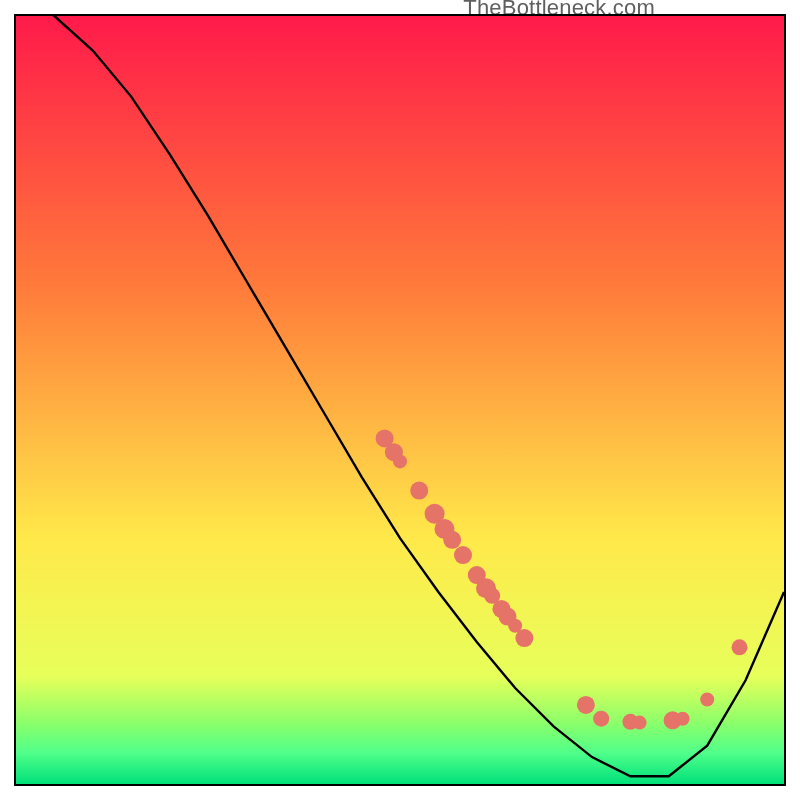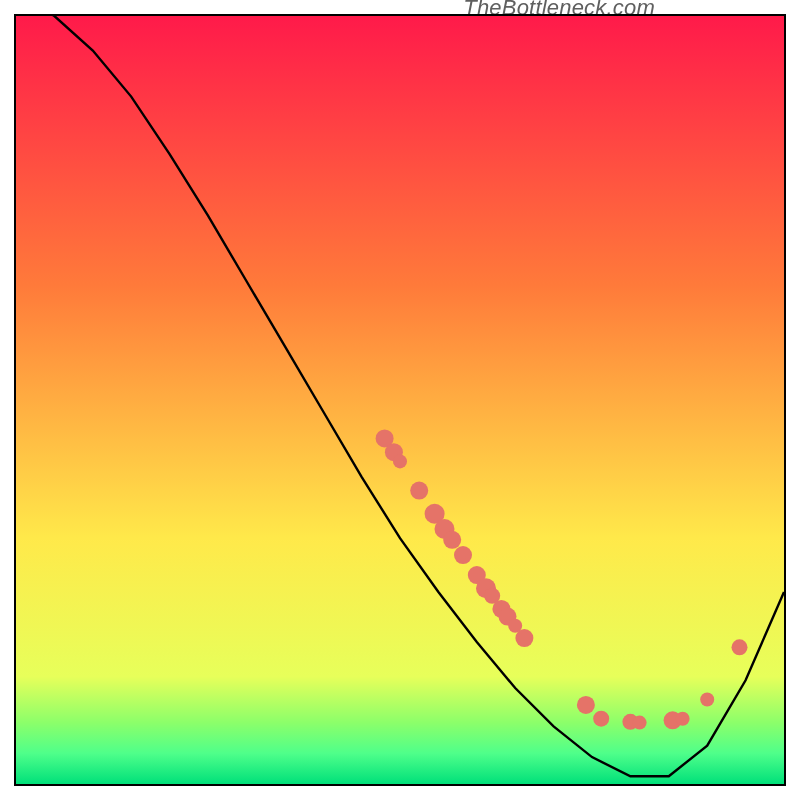--- a/index.html
+++ b/index.html
@@ -7,21 +7,20 @@
     padding: 0;
     width: 800px;
     height: 800px;
     overflow: hidden;
     font-family: Arial, Helvetica, sans-serif;
   }
   .plot-wrap {
     position: relative;
     width: 669px;
     height: 800px;
-    font-style: italic;
   }
   .plot-area {
     position: absolute;
     left: 14px;
     top: 14px;
     width: 772px;
     height: 772px;
     border: 2px solid #000;
     box-sizing: border-box;
     overflow: hidden;

